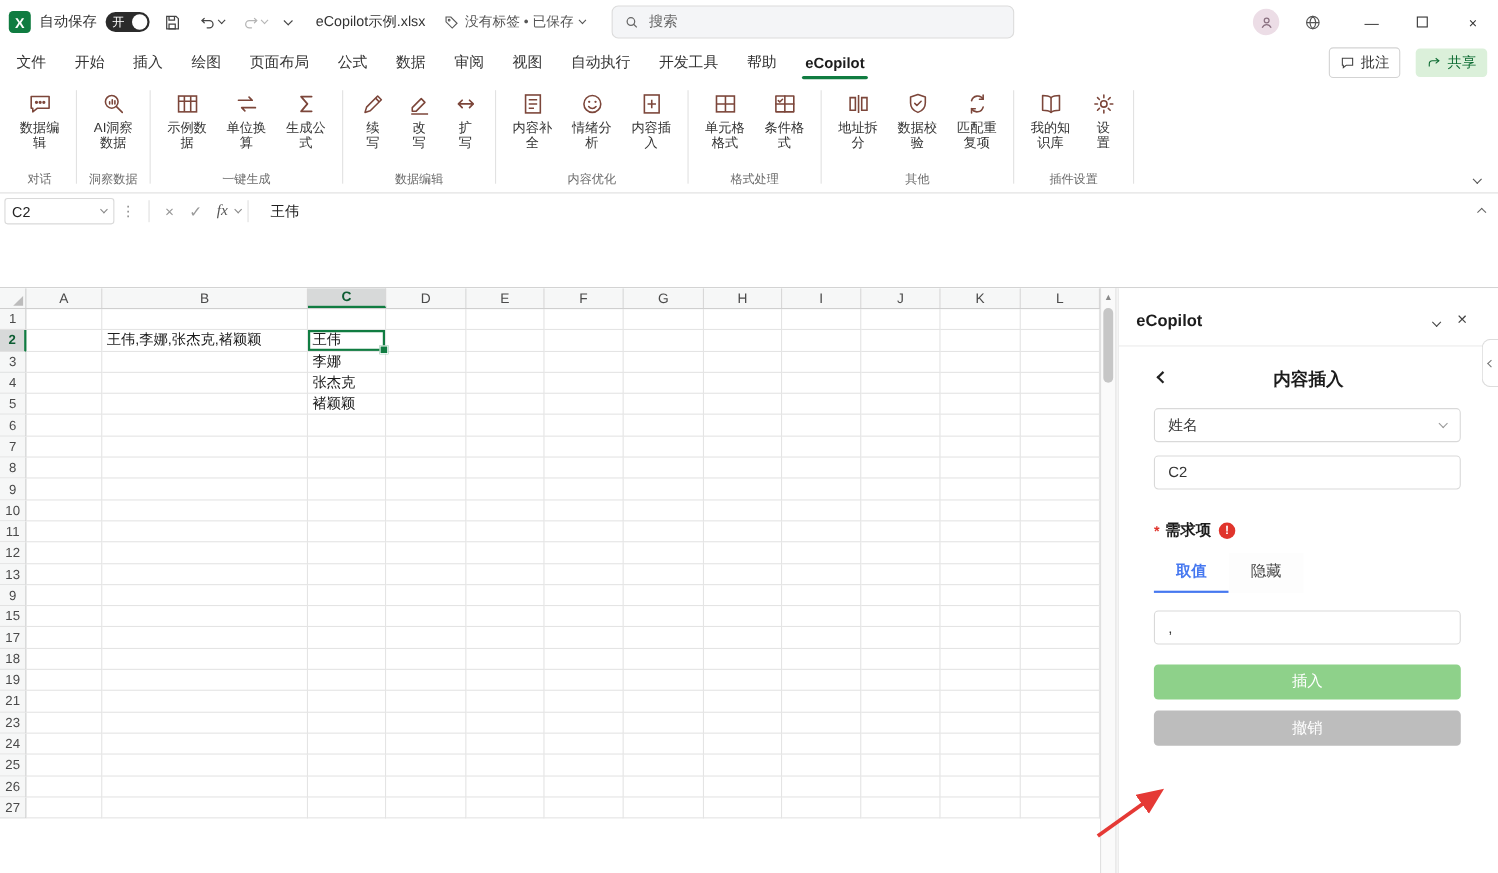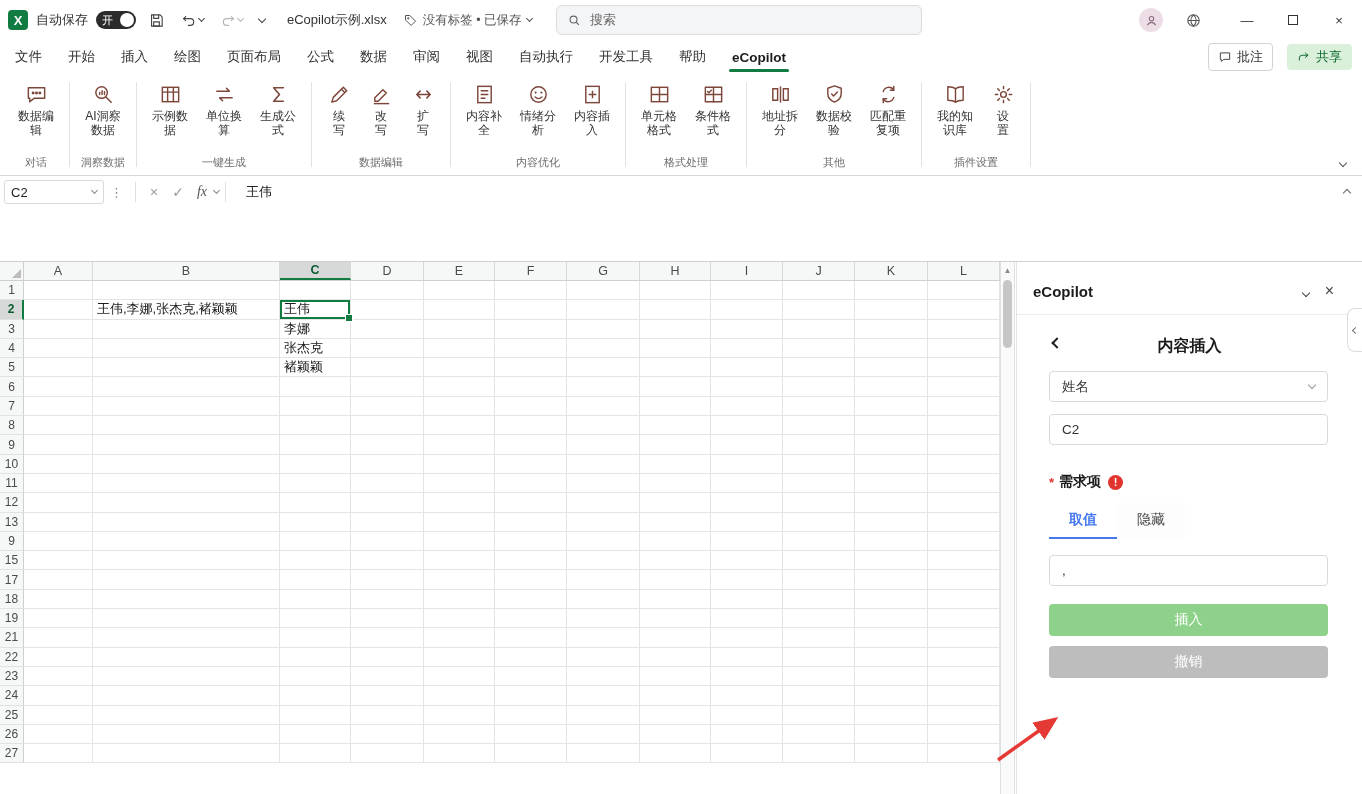--- a/index.html
+++ b/index.html
@@ -775,35 +775,20 @@
         <div class="cell" style="width: 71px;"></div>
         <div class="cell" style="width: 72px;"></div>
         <div class="cell" style="width: 73px;"></div>
         <div class="cell" style="width: 71px;"></div>
         <div class="cell" style="width: 72px;"></div>
         <div class="cell" style="width: 72px;"></div>
         <div class="cell" style="width: 73px;"></div>
         <div class="cell" style="width: 72px;"></div>
       </div>
       <div class="grow">
-        <div class="rowh">22</div>
-        <div class="cell" style="width: 69px;"></div>
-        <div class="cell" style="width: 187px;"></div>
-        <div class="cell" style="width: 71px;"></div>
-        <div class="cell" style="width: 73px;"></div>
-        <div class="cell" style="width: 71px;"></div>
-        <div class="cell" style="width: 72px;"></div>
-        <div class="cell" style="width: 73px;"></div>
-        <div class="cell" style="width: 71px;"></div>
-        <div class="cell" style="width: 72px;"></div>
-        <div class="cell" style="width: 72px;"></div>
-        <div class="cell" style="width: 73px;"></div>
-        <div class="cell" style="width: 72px;"></div>
-      </div>
-      <div class="grow">
         <div class="rowh">23</div>
         <div class="cell" style="width: 69px;"></div>
         <div class="cell" style="width: 187px;"></div>
         <div class="cell" style="width: 71px;"></div>
         <div class="cell" style="width: 73px;"></div>
         <div class="cell" style="width: 71px;"></div>
         <div class="cell" style="width: 72px;"></div>
         <div class="cell" style="width: 73px;"></div>
         <div class="cell" style="width: 71px;"></div>
         <div class="cell" style="width: 72px;"></div>

